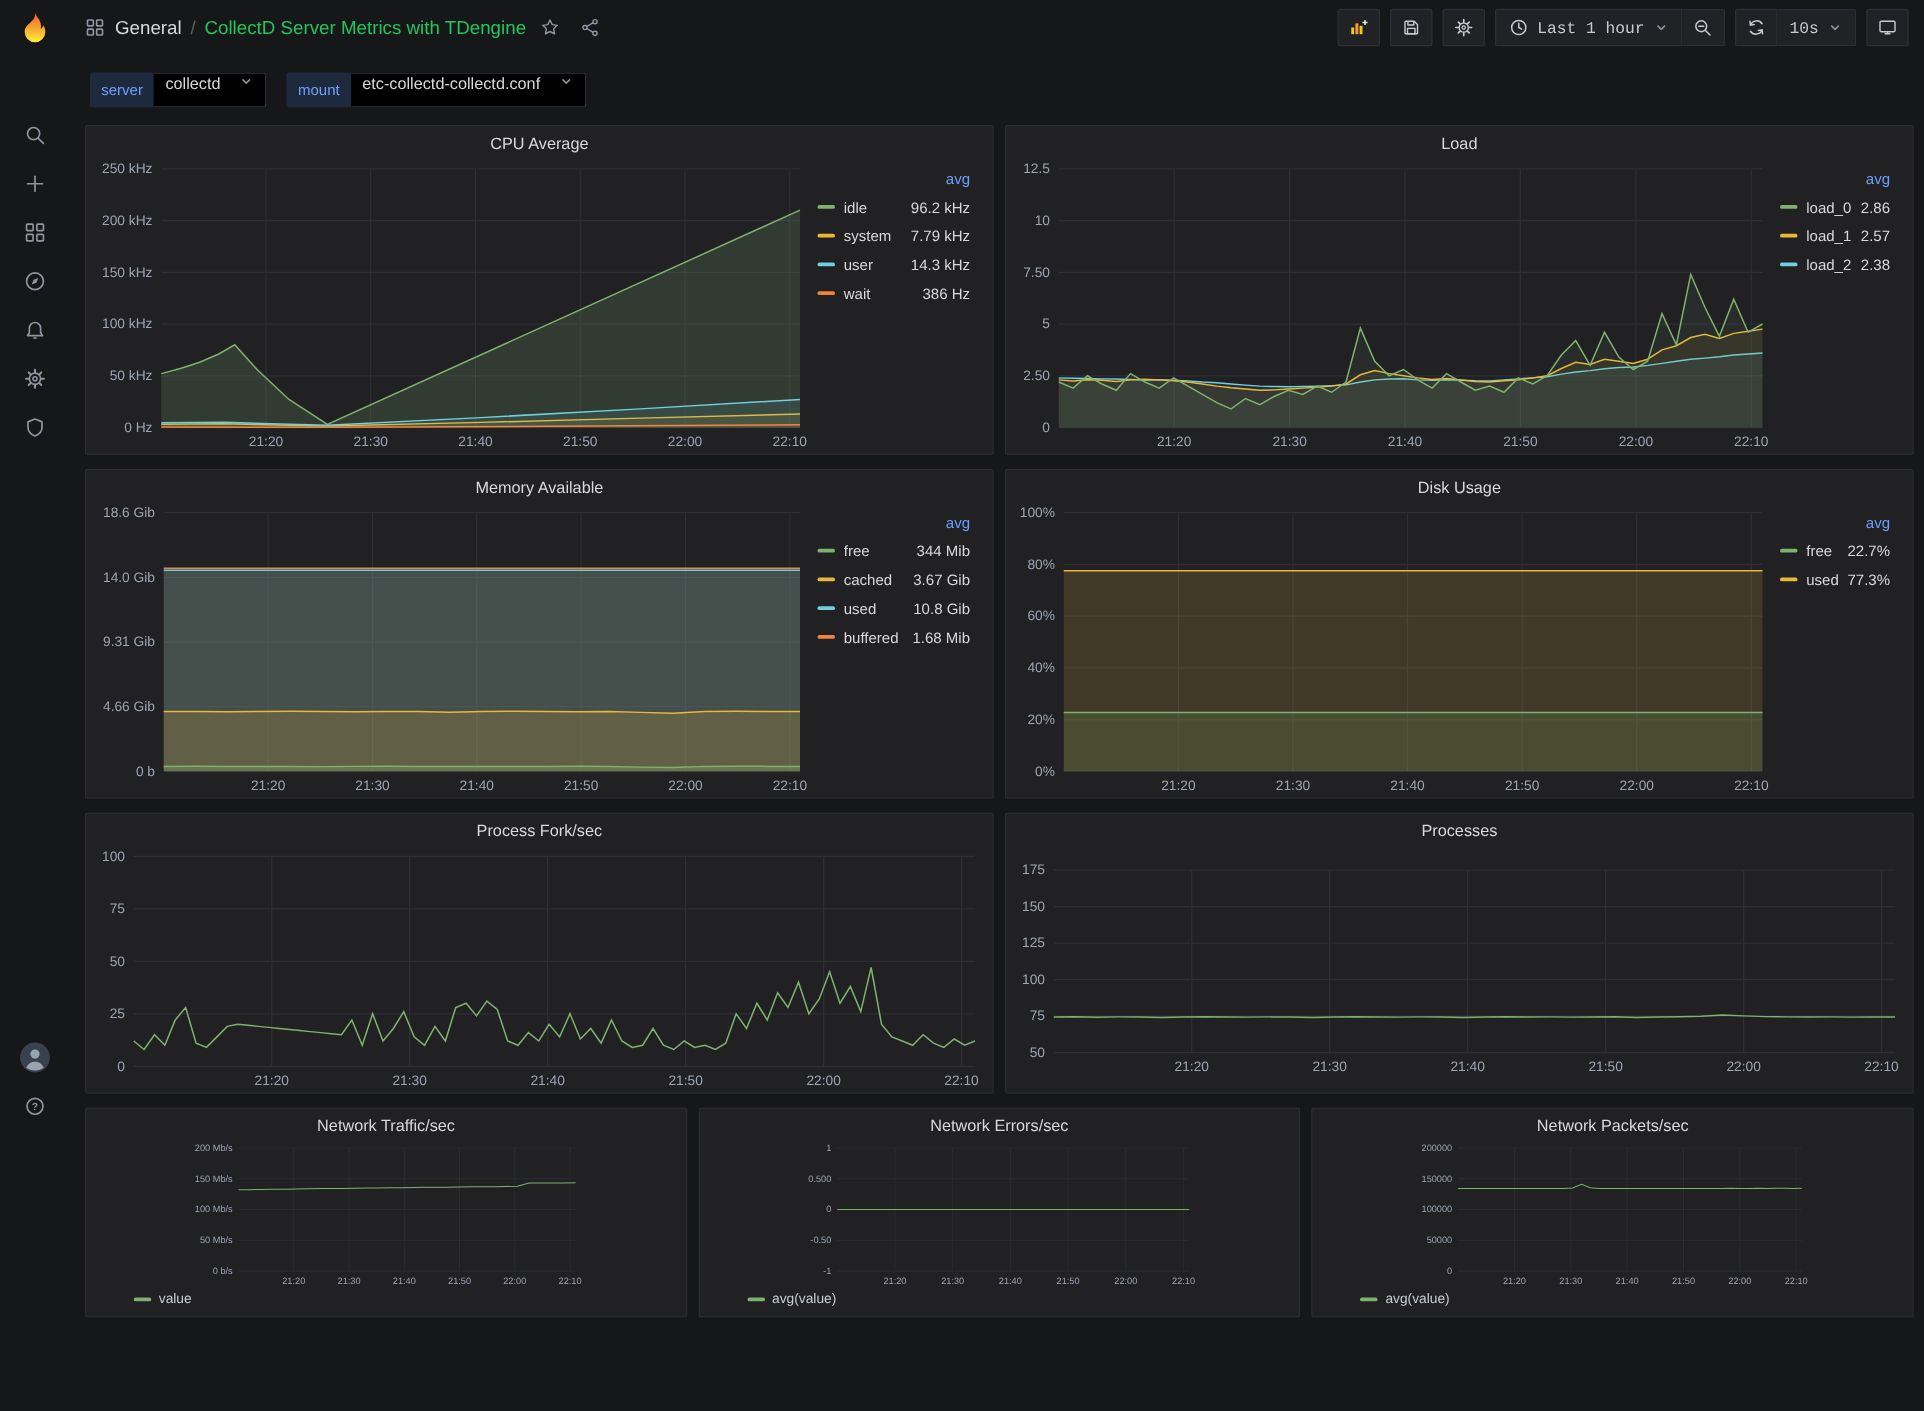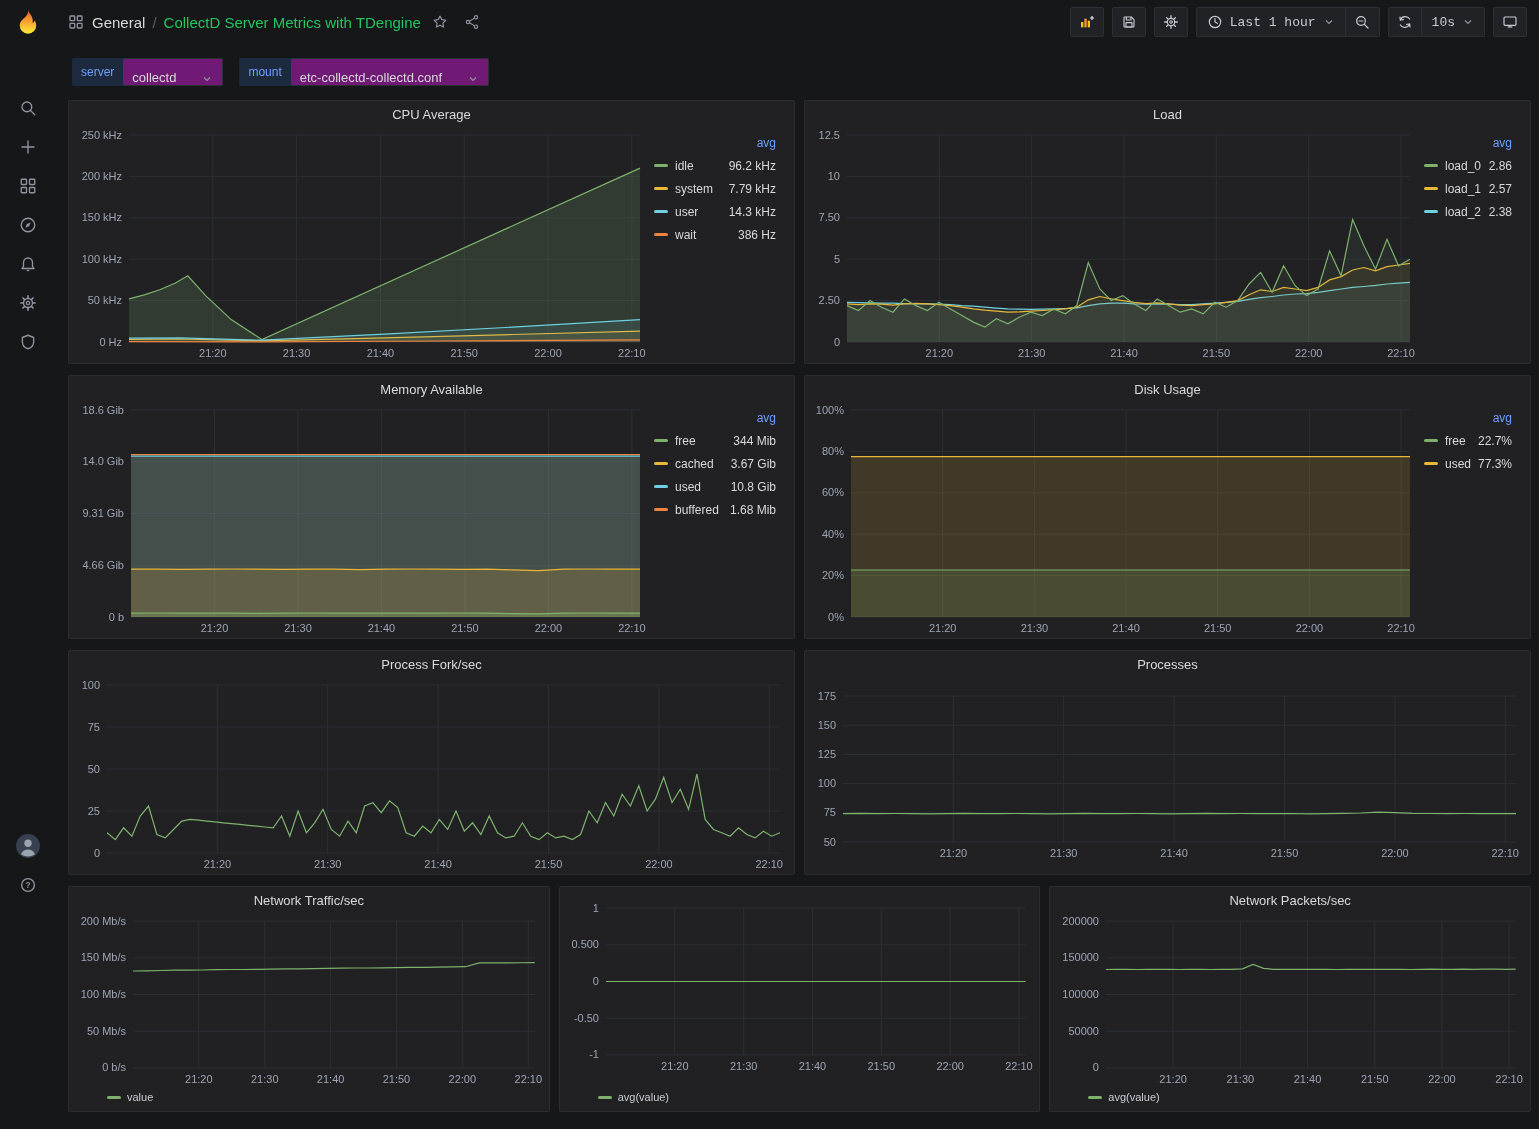--- a/index.html
+++ b/index.html
@@ -23,21 +23,21 @@
 .nav-right{margin-left:auto;display:flex;align-items:center;gap:8px}
 .tbtn{height:30px;display:flex;align-items:center;justify-content:center;background:#202226;border:1px solid #2c3036;border-radius:2px;color:#c7ccd3;cursor:pointer;font-size:13px;padding:0 10px;gap:7px;white-space:nowrap}
 .tbtn.iconic{width:34px;padding:0}
 .group{display:flex}
 .group .tbtn:first-child{border-radius:2px 0 0 2px}
 .group .tbtn:last-child{border-radius:0 2px 2px 0;border-left:none}
 
 .submenu{display:flex;align-items:center;padding:14px 16px 10px;gap:16px}
 .variable{display:flex;align-items:center;height:28px;font-size:13px;cursor:pointer}
 .var-label{display:flex;align-items:center;height:100%;padding:0 9px;background:#1d2a3d;color:#6e9fff;border-radius:2px 0 0 2px;font-size:12px}
-.var-value{display:flex;align-items:flex-end;height:100%;padding:0 9px;background:#701a75;border:1px solid #2c3036;border-left:none;border-radius:0 2px 2px 0;color:#d8d9da;gap:25px}
+.var-value{display:flex;align-items:flex-start;height:100%;padding:0 9px;background:#000000;border:1px solid #2c3036;border-left:none;border-radius:0 2px 2px 0;color:#d8d9da;gap:15px}
 .caret{color:#8e949e}
 
 .dashboard{padding:4px 8px 0 12px}
 .row{display:flex;gap:9px;margin-bottom:11px}
 .panel{flex:1 1 0;min-width:0;background:#212124;border:1px solid rgba(204,204,220,0.07);border-radius:2px;display:flex;flex-direction:column}
 .ptitle{height:26px;flex:0 0 26px;display:flex;align-items:center;justify-content:center;font-size:13px;font-weight:500;color:#d8d9da;cursor:pointer}
 .pbody{flex:1;display:flex;min-height:0;padding:0 6px}
 .chart{flex:1 1 auto;min-width:0;overflow:visible}
 .legend{font-size:12px}
 .legend-right{flex:0 0 140px;padding:4px 12px 0 6px}
@@ -566,21 +566,21 @@
               <text class="tick xlab" x="252.7" y="169.0">21:30</text>
               <text class="tick xlab" x="363.1" y="169.0">21:40</text>
               <text class="tick xlab" x="473.5" y="169.0">21:50</text>
               <text class="tick xlab" x="583.9" y="169.0">22:00</text>
               <text class="tick xlab" x="694.2" y="169.0">22:10</text>
             </svg>
         </div>
       </section>
     </div>
 
-    <div class="row" style="height:226px">
+    <div class="row" style="height:168px">
       <section class="panel">
         <header class="ptitle">
             <span>Network Traffic/sec</span>
           </header>
         <div class="pbody">
           <svg class="chart" viewBox="0 0 468 176">
               <line class="grid" x1="123.9" y1="8" x2="123.9" y2="155"></line>
               <line class="grid" x1="189.9" y1="8" x2="189.9" y2="155"></line>
               <line class="grid" x1="255.8" y1="8" x2="255.8" y2="155"></line>
               <line class="grid" x1="321.7" y1="8" x2="321.7" y2="155"></line>
@@ -606,20 +606,23 @@
             </svg>
         </div>
         <div class="legend legend-bottom">
             <div class="lrow">
               <span class="dash" style="background:#7EB26D"></span>
               <span class="lname">value</span>
             </div>
           </div>
       </section>
       <section class="panel">
+        <header class="ptitle">
+            <span>Network Errors/sec</span>
+          </header>
         <div class="pbody">
           <svg class="chart" viewBox="0 0 468 176">
               <line class="grid" x1="108.9" y1="8" x2="108.9" y2="155"></line>
               <line class="grid" x1="177.8" y1="8" x2="177.8" y2="155"></line>
               <line class="grid" x1="246.6" y1="8" x2="246.6" y2="155"></line>
               <line class="grid" x1="315.5" y1="8" x2="315.5" y2="155"></line>
               <line class="grid" x1="384.4" y1="8" x2="384.4" y2="155"></line>
               <line class="grid" x1="453.3" y1="8" x2="453.3" y2="155"></line>
               <line class="grid" x1="40" y1="155.0" x2="460" y2="155.0"></line>
               <line class="grid" x1="40" y1="118.3" x2="460" y2="118.3"></line>

